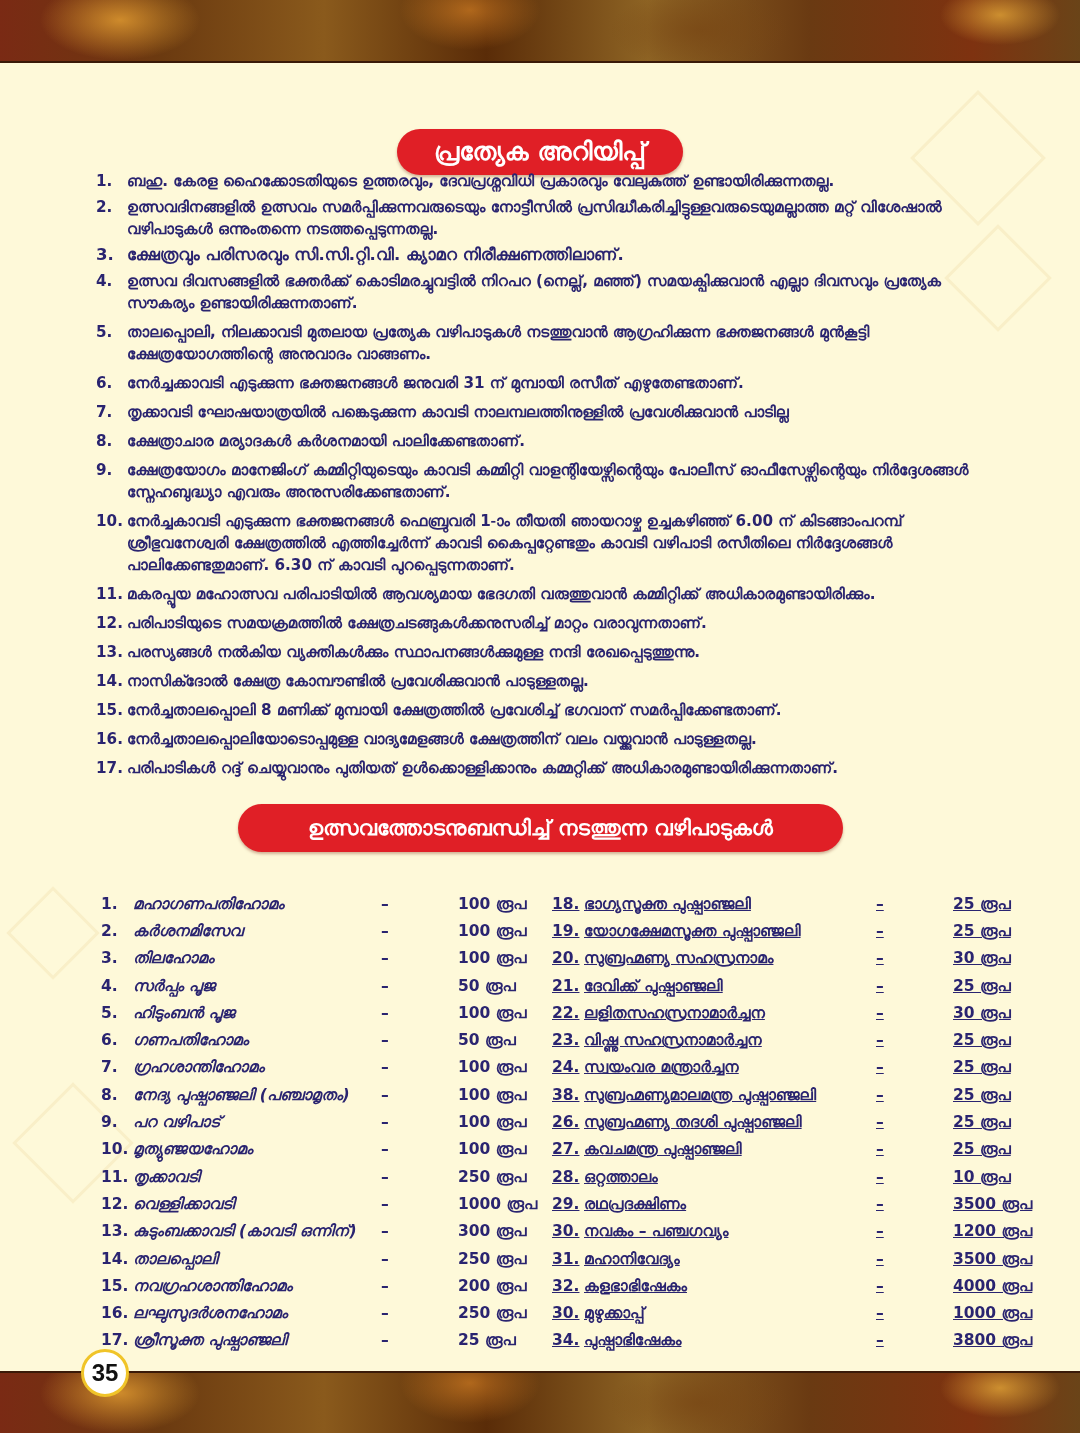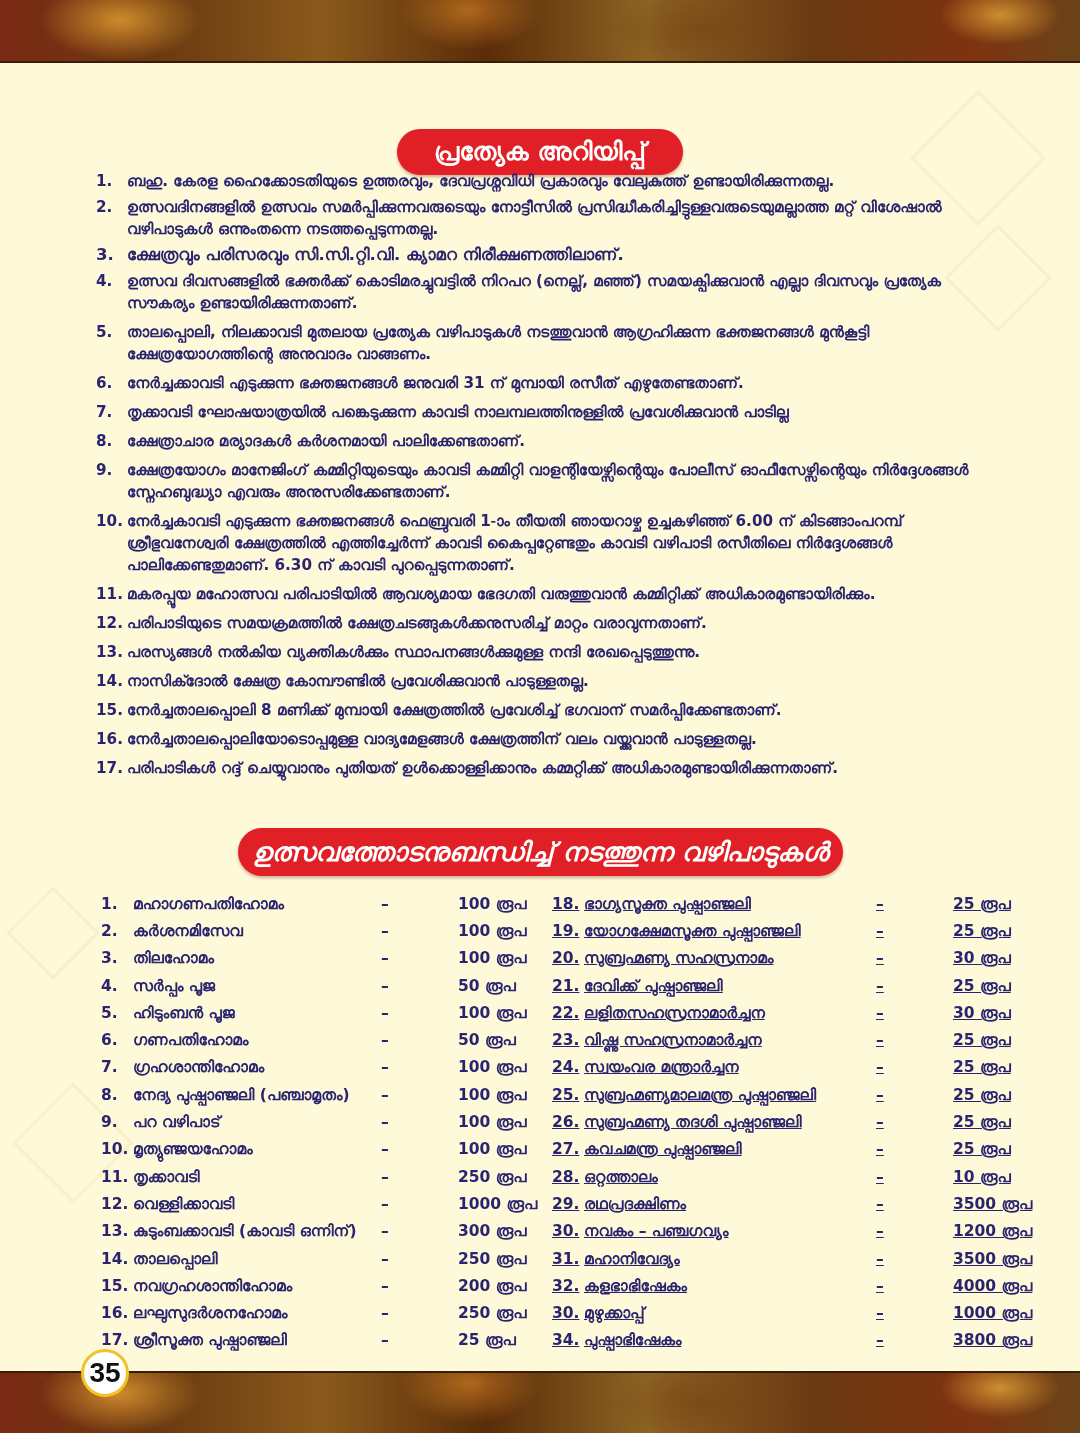--- a/index.html
+++ b/index.html
@@ -22,40 +22,40 @@
     .band.bottom { top: 1371px; height: 62px; border-top: 2px solid #3a1a08; }
     .deco {
       position: absolute; border: 3px solid rgba(225,195,120,.18); transform: rotate(45deg);
     }
     .pill {
       position: absolute; background: #e01f26; color: #fff; border-radius: 26px;
       display: flex; align-items: center; justify-content: center;
       font-weight: bold; box-shadow: 0 2px 3px rgba(120,40,20,.35);
     }
     .pill.p1 { left: 397px; top: 97px; width: 286px; height: 46px; font-size: 25px; margin-top: 32px; }
-    .pill.p2 { left: 238px; top: 828px; width: 605px; height: 48px; font-size: 26px; font-style: italic; }
+    .pill.p2 { left: 238px; top: 804px; width: 605px; height: 48px; font-size: 21px; }
     .notices { position: absolute; left: 96px; top: 170px; width: 880px; list-style: none; margin: 0; padding: 0; }
     .notice { display: flex; font-size: 15.2px; line-height: 22px; font-weight: bold; }
     .notice .num { width: 31px; flex: none; }
     .notice .txt { flex: 1; }
     .offerings { position: absolute; top: 890px; font-size: 15.5px; font-weight: bold; }
     .offerings.left { left: 101px; width: 430px; }
     .offerings.right { left: 552px; width: 440px; text-decoration: underline; }
     .offer { display: flex; height: 27.3px; align-items: center; }
     .offer .num { width: 32px; flex: none; }
     .offerings.right .offer .num { width: 32px; }
     .offer .name { flex: none; white-space: nowrap; }
-    .offerings.left .offer .name { width: 248px; }
+    .offerings.left .offer .name { width: 248px; font-style: italic; }
     .offerings.right .offer .name { width: 292px; }
     .offer .dash { width: 29px; flex: none; text-align: left; }
     .offer .price { flex: none; white-space: nowrap; margin-left: 48px; }
     .page-badge {
       position: absolute; left: 81px; top: 1349px; width: 42px; height: 42px; border-radius: 50%;
       background: #fff; border: 3px solid #f0c429; display: flex; align-items: center; justify-content: center;
-      font-weight: bold; font-size: 28px; color: #111; font-family: "Liberation Sans", sans-serif; z-index: 3;
+      font-weight: bold; font-size: 24px; color: #111; font-family: "Liberation Sans", sans-serif; z-index: 3;
     }
   </style>
 </head>
 <body>
 
 <div class="band top"></div>
 
 <div class="deco" style="left:930px;top:110px;width:90px;height:90px;"></div>
 <div class="deco" style="left:960px;top:240px;width:70px;height:70px;"></div>
 <div class="deco" style="left:20px;top:900px;width:60px;height:60px;"></div>
@@ -277,21 +277,21 @@
       <span class="dash">–</span>
       <span class="price">25 രൂപ</span>
     </div>
     <div class="offer">
       <span class="num">24.</span>
       <span class="name">സ്വയംവര മന്ത്രാർച്ചന</span>
       <span class="dash">–</span>
       <span class="price">25 രൂപ</span>
     </div>
     <div class="offer">
-      <span class="num">25.</span>
+      <span class="num">38.</span>
       <span class="name">സുബ്രഹ്മണ്യമാലമന്ത്ര പുഷ്പാഞ്ജലി</span>
       <span class="dash">–</span>
       <span class="price">25 രൂപ</span>
     </div>
     <div class="offer">
       <span class="num">26.</span>
       <span class="name">സുബ്രഹ്മണ്യ തദശി പുഷ്പാഞ്ജലി</span>
       <span class="dash">–</span>
       <span class="price">25 രൂപ</span>
     </div>

